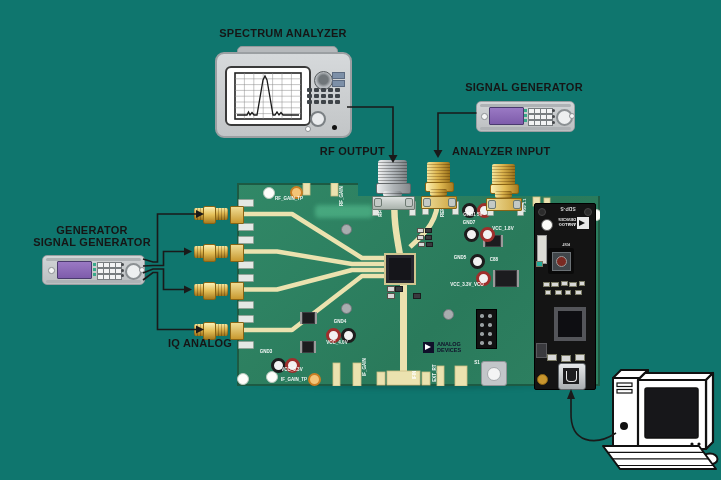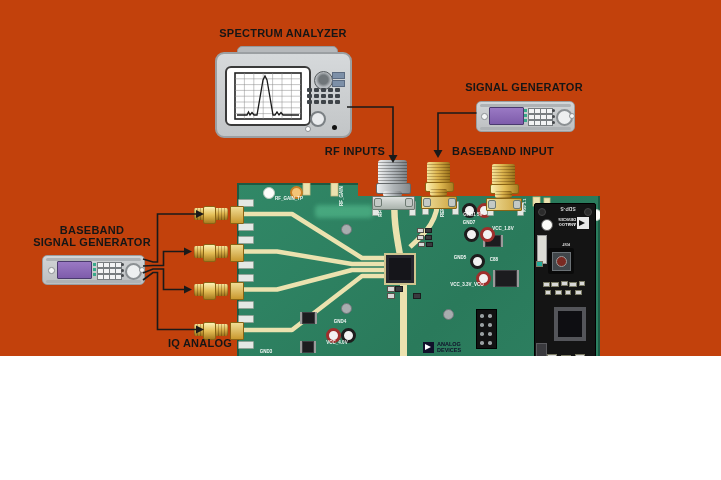--- a/index.html
+++ b/index.html
@@ -1,16 +1,16 @@
 <!DOCTYPE html>
 <html><head>
 <meta charset="utf-8">
 <style>
   html,body{margin:0;padding:0;background:#fff;}
-  .scene{position:relative;width:721px;height:356px;background:#c2410c;overflow:hidden;
+  .scene{position:relative;width:721px;height:480px;background:#0f766e;overflow:hidden;
          font-family:"Liberation Sans",sans-serif;}
   .lbl{position:absolute;font-weight:700;font-size:11px;letter-spacing:.25px;color:#161616;z-index:6;}
   .ctr{text-align:center;} .rt{text-align:right;}
 
   
   .sa{position:absolute;left:215px;top:46px;width:133px;height:88px;z-index:4;}
   .sa .handle{position:absolute;left:22px;top:0;width:99px;height:12px;background:#b6b9bc;
               border:1.5px solid #94989b;border-radius:5px 5px 0 0;}
   .sa .body{position:absolute;left:0;top:6px;width:133px;height:82px;border-radius:9px;
             background:linear-gradient(#d6d9db,#c2c5c7);border:2px solid #9b9fa2;}
@@ -125,24 +125,24 @@
   svg.lines{position:absolute;left:0;top:0;z-index:5;pointer-events:none;}
   .pc{position:absolute;left:572px;top:352px;z-index:1;}
 </style>
 </head>
 <body>
 
 <div class="scene">
 
   <div class="lbl ctr" style="left:173px;top:27px;width:220px;">SPECTRUM ANALYZER</div>
   <div class="lbl ctr" style="left:424px;top:81px;width:200px;">SIGNAL GENERATOR</div>
-  <div class="lbl rt" style="left:280px;top:145px;width:105px;">RF INPUTS</div>
-  <div class="lbl" style="left:452px;top:145px;width:140px;">BASEBAND INPUT</div>
+  <div class="lbl rt" style="left:280px;top:145px;width:105px;">RF OUTPUT</div>
+  <div class="lbl" style="left:452px;top:145px;width:140px;">ANALYZER INPUT</div>
   <div class="lbl ctr" style="left:12px;top:225px;width:160px;line-height:11.5px;">
-    <span>BASEBAND</span><br>
+    <span>GENERATOR</span><br>
     <span>SIGNAL GENERATOR</span>
   </div>
   <div class="lbl ctr" style="left:145px;top:337px;width:110px;">IQ ANALOG</div>
 
   <div class="sa">
     <div class="handle"></div>
     <div class="body">
       <div class="bezel">
         <svg width="78" height="52" viewBox="0 0 78 52" style="position:absolute;left:2px;top:2px;">
           <rect x="6" y="3" width="66" height="46" fill="#fff" stroke="#222" stroke-width="1.6"></rect>

